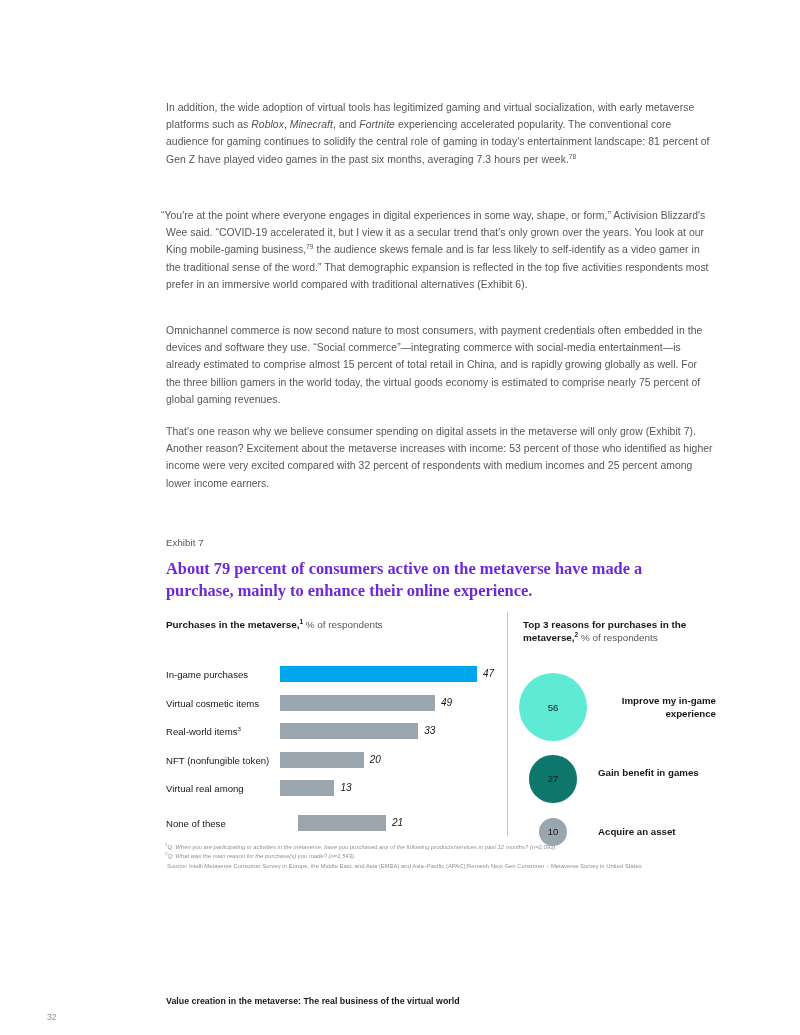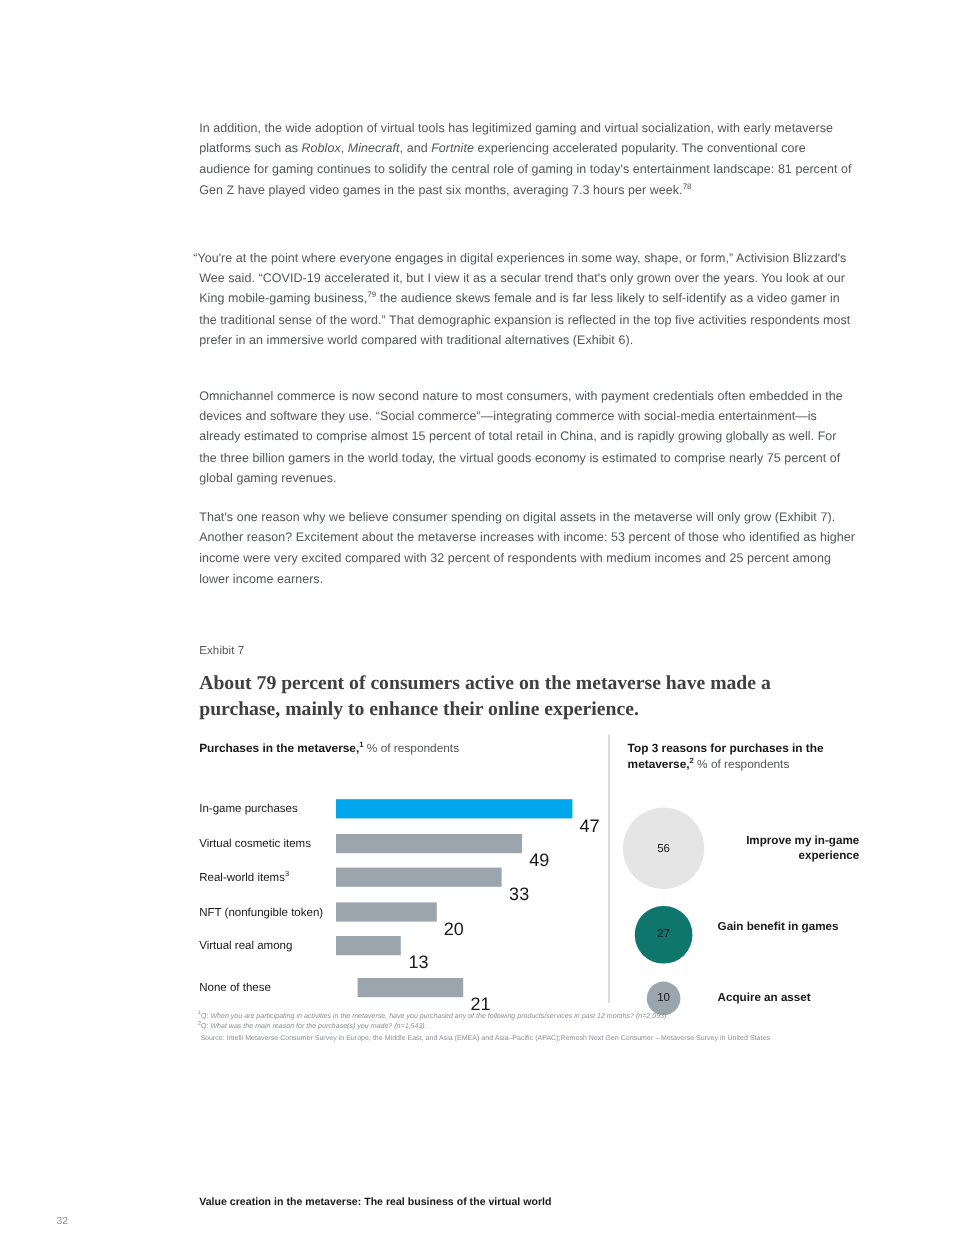--- a/index.html
+++ b/index.html
@@ -25,21 +25,21 @@
   .p4{top:423px;}
 
   
   .exhibit-label{
     position:absolute;left:166px;top:537px;
     font-size:9.6px;color:#53565a;letter-spacing:0.01em;
   }
   .exhibit-title{
     position:absolute;left:166px;top:558px;width:500px;
     font-family:"Liberation Serif",serif;
-    font-weight:700;font-size:16.4px;line-height:21.5px;color:#404040;
+    font-weight:700;font-size:16.4px;line-height:21.5px;color:#6d28d9;
   }
 
   
   .chart-area{position:absolute;left:0;top:612px;width:800px;height:228px;}
   .divider{
     position:absolute;left:507px;top:0;width:1px;height:224px;
     background:#c3c7cb;
   }
   .panel-head{
     position:absolute;font-size:9.9px;line-height:13.4px;color:#17181a;
@@ -56,22 +56,22 @@
     position:relative;height:28.5px;
   }
   .bar-label{
     position:absolute;left:0;top:5px;
     font-size:9.6px;color:#17181a;white-space:nowrap;
   }
   .bar-label sup{font-size:6.2px;vertical-align:super;line-height:0;}
   .bar-track{position:absolute;left:114px;top:2px;height:16px;}
   .bar-fill{height:16px;display:block;}
   .bar-value{
-    position:absolute;top:16px;
-    font-size:15px;color:#17181a;
+    position:absolute;top:4px;
+    font-size:10px;color:#17181a;font-style:italic;
   }
 
   
   .bubbles{position:absolute;left:518px;top:42px;width:240px;height:180px;}
   .bubble-row{position:absolute;left:0;width:240px;}
   .bubble{
     position:absolute;border-radius:50%;
     display:flex;align-items:center;justify-content:center;
     font-size:9.6px;color:#17181a;
   }
@@ -164,21 +164,21 @@
         <div class="bar-row" style="margin-top: 6px;">
           <div class="bar-label">None of these</div>
           <div class="bar-track" style="left: 132px; width: 87.99px;">
             <span class="bar-fill" style="width: 87.99px; background: rgb(155, 165, 174);"></span>
           </div>
           <div class="bar-value" style="left: 225.99px;">21</div>
         </div>
       </div>
     <div class="bubbles" id="bubbles">
         <div class="bubble-row" style="top: 13px; height: 80px;">
-          <div class="bubble" style="width: 68px; height: 68px; left: 1px; top: 6px; background: #e5e5e5;">
+          <div class="bubble" style="width: 68px; height: 68px; left: 1px; top: 6px; background: #5eead4;">
             <span>56</span>
           </div>
           <div class="bubble-label" style="width: 118px; top: 28px; text-align: right;">Improve my in-game experience</div>
         </div>
         <div class="bubble-row" style="top: 85px; height: 80px;">
           <div class="bubble" style="width: 47.2168px; height: 47.2168px; left: 11.3916px; top: 16.3916px; background: #0f766e;">
             <span>27</span>
           </div>
           <div class="bubble-label" style="width: 118px; top: 28px;">Gain benefit in games</div>
         </div>

